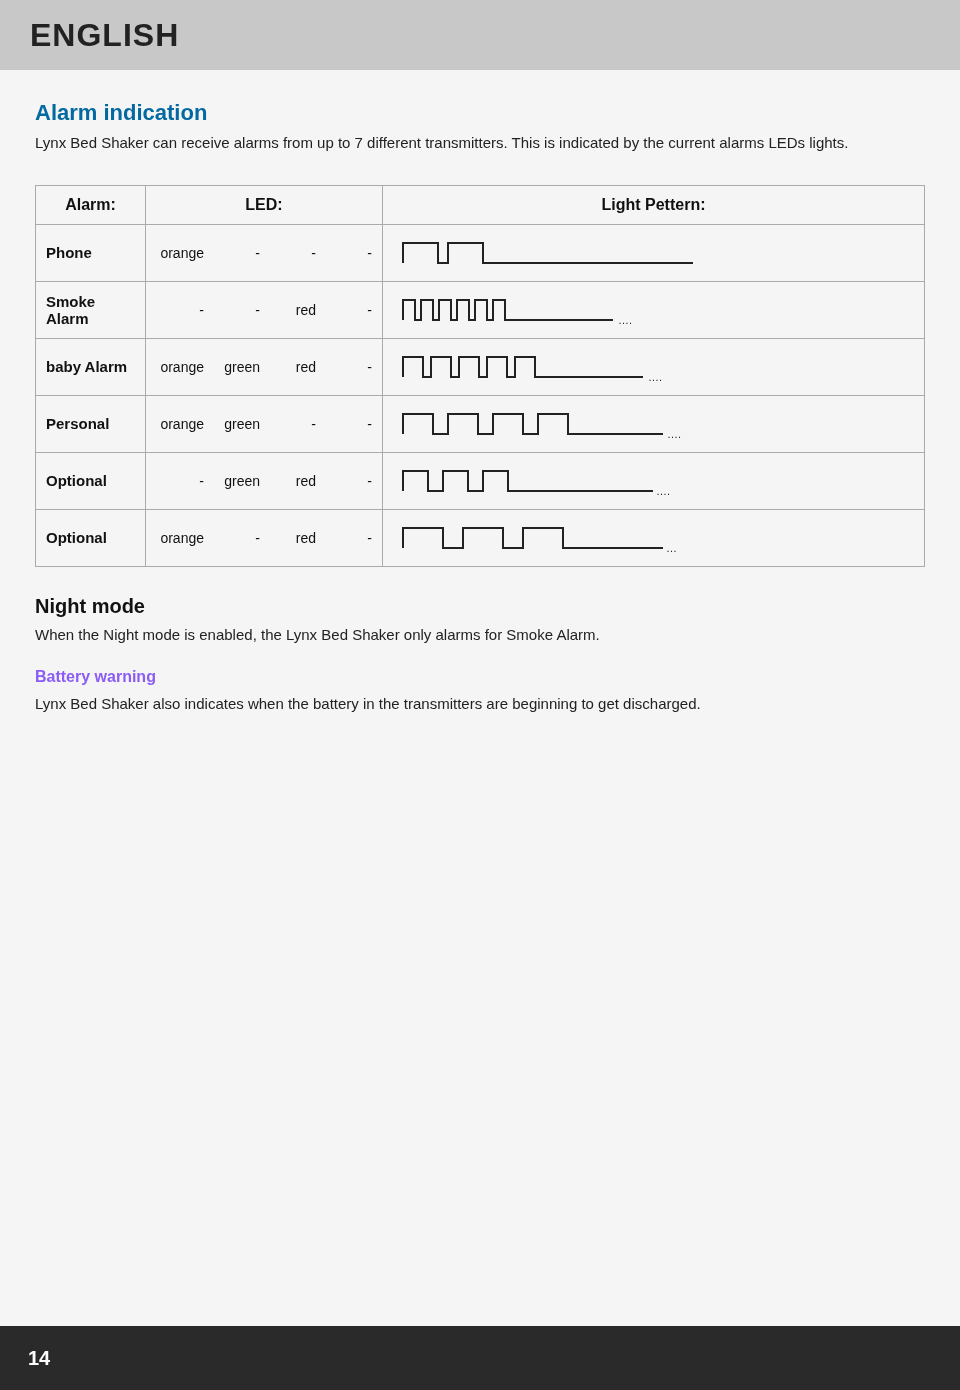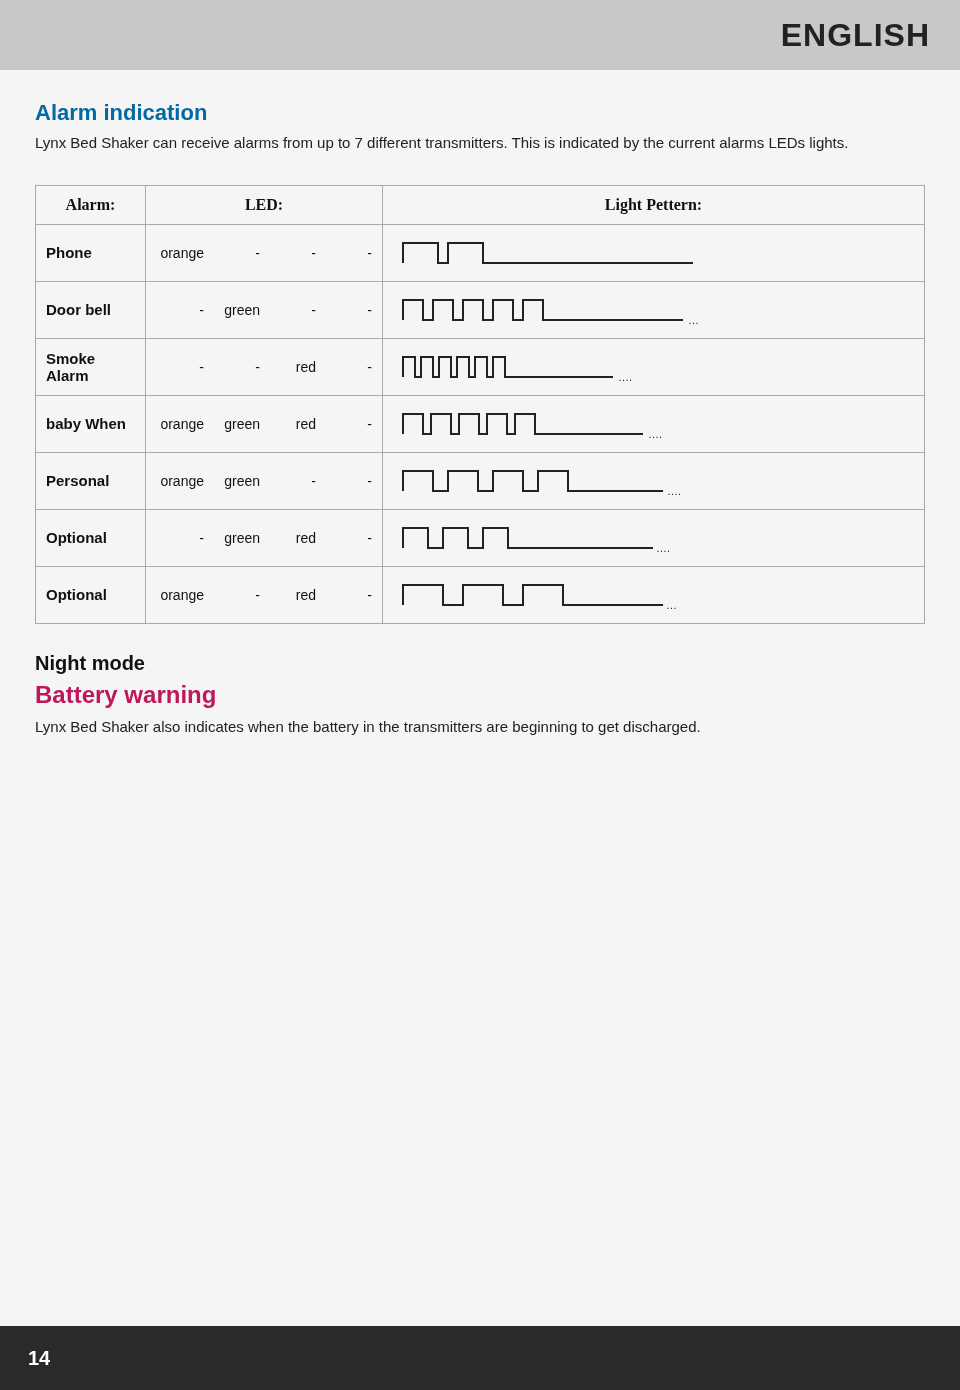--- a/index.html
+++ b/index.html
@@ -12,21 +12,20 @@
       flex-direction: column;
     }
 
     
     .header {
       background: #c8c8c8;
       padding: 2px 30px;
       min-height: 70px;
       display: flex;
       align-items: center;
-      justify-content: flex-end;
     }
     .header-title {
       font-size: 32px;
       font-weight: bold;
       color: #222;
       letter-spacing: 1px;
     }
 
     
     .content {
@@ -61,21 +60,20 @@
       padding: 8px 10px;
       font-size: 15px;
       color: #111;
       vertical-align: middle;
     }
     .alarm-table th {
       font-weight: bold;
       font-size: 16px;
       background: #f5f5f5;
       padding: 10px 10px;
-      font-family: Liberation Serif, serif;
     }
     .col-alarm { width: 110px; }
     .col-led { width: 210px; }
     .col-pattern { width: auto; }
 
     .led-cell {
       display: flex;
       gap: 8px;
       align-items: center;
     }
@@ -103,23 +101,23 @@
     }
     .night-mode-text {
       font-size: 15px;
       color: #222;
       margin-bottom: 22px;
       line-height: 1.5;
     }
 
     
     .battery-title {
-      font-size: 24px;
-      font-weight: bold;
-      color: #be185d;
+      font-size: 16px;
+      font-weight: bold;
+      color: #8b5cf6;
       margin-bottom: 6px;
     }
     .battery-text {
       font-size: 15px;
       color: #222;
       line-height: 1.6;
       margin-bottom: 10px;
     }
 
     
@@ -167,38 +165,20 @@
           </div>
         </td>
         <td class="pattern-cell">
 
           <svg class="pattern-svg" width="320" height="40" viewBox="0 0 320 40">
             <polyline points="10,30 10,10 45,10 45,30 55,30 55,10 90,10 90,30 300,30" fill="none" stroke="#222" stroke-width="2"></polyline>
           </svg>
         </td>
       </tr>
 
-      <tr>
-        <td><strong>Door bell</strong></td>
-        <td>
-          <div class="led-cell">
-            <span class="led-val">-</span>
-            <span class="led-val">green</span>
-            <span class="led-val">-</span>
-            <span class="led-val">-</span>
-          </div>
-        </td>
-        <td class="pattern-cell">
-
-          <svg class="pattern-svg" width="320" height="40" viewBox="0 0 320 40">
-            <polyline points="10,30 10,10 30,10 30,30 40,30 40,10 60,10 60,30 70,30 70,10 90,10 90,30 100,30 100,10 120,10 120,30 130,30 130,10 150,10 150,30 280,30 290,30" fill="none" stroke="#222" stroke-width="2"></polyline>
-            <text x="295" y="34" font-size="11" fill="#222">…</text>
-          </svg>
-        </td>
-      </tr>
 
       <tr>
         <td><strong>Smoke Alarm</strong></td>
         <td>
           <div class="led-cell">
             <span class="led-val">-</span>
             <span class="led-val">-</span>
             <span class="led-val">red</span>
             <span class="led-val">-</span>
           </div>
@@ -206,21 +186,21 @@
         <td class="pattern-cell">
 
           <svg class="pattern-svg" width="320" height="40" viewBox="0 0 320 40">
             <polyline points="10,30 10,10 22,10 22,30 28,30 28,10 40,10 40,30 46,30 46,10 58,10 58,30 64,30 64,10 76,10 76,30 82,30 82,10 94,10 94,30 100,30 100,10 112,10 112,30 220,30" fill="none" stroke="#222" stroke-width="2"></polyline>
             <text x="225" y="34" font-size="11" fill="#222">….</text>
           </svg>
         </td>
       </tr>
 
       <tr>
-        <td><strong>baby When</strong></td>
+        <td><strong>baby Alarm</strong></td>
         <td>
           <div class="led-cell">
             <span class="led-val">orange</span>
             <span class="led-val">green</span>
             <span class="led-val">red</span>
             <span class="led-val">-</span>
           </div>
         </td>
         <td class="pattern-cell">
           <svg class="pattern-svg" width="320" height="40" viewBox="0 0 320 40">
@@ -280,20 +260,21 @@
           <svg class="pattern-svg" width="320" height="40" viewBox="0 0 320 40">
             <polyline points="10,30 10,10 50,10 50,30 70,30 70,10 110,10 110,30 130,30 130,10 170,10 170,30 270,30" fill="none" stroke="#222" stroke-width="2"></polyline>
             <text x="273" y="34" font-size="11" fill="#222">…</text>
           </svg>
         </td>
       </tr>
     </tbody>
   </table>
 
   <div class="night-mode-title">Night mode</div>
+  <div class="night-mode-text">When the Night mode is enabled, the Lynx Bed Shaker only alarms for Smoke Alarm.</div>
 
   <div class="battery-title">Battery warning</div>
   <div class="battery-text">Lynx Bed Shaker also indicates when the battery in the transmitters are beginning to get discharged.</div>
 
 </div>
 
 <div class="footer">
   <span>14</span>
 </div>
 

